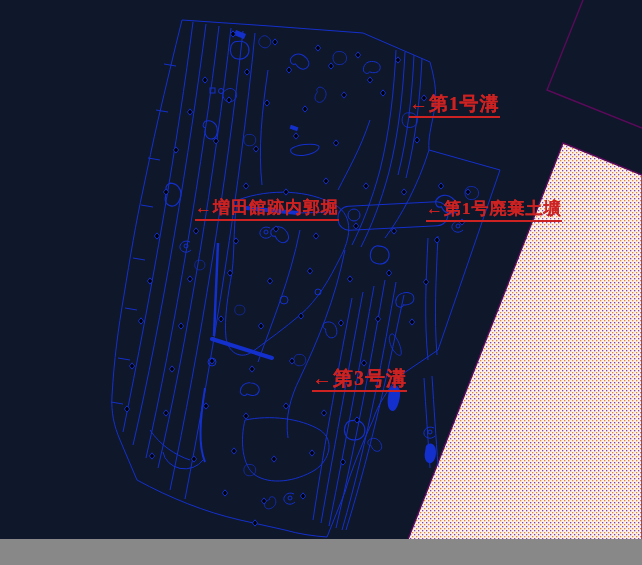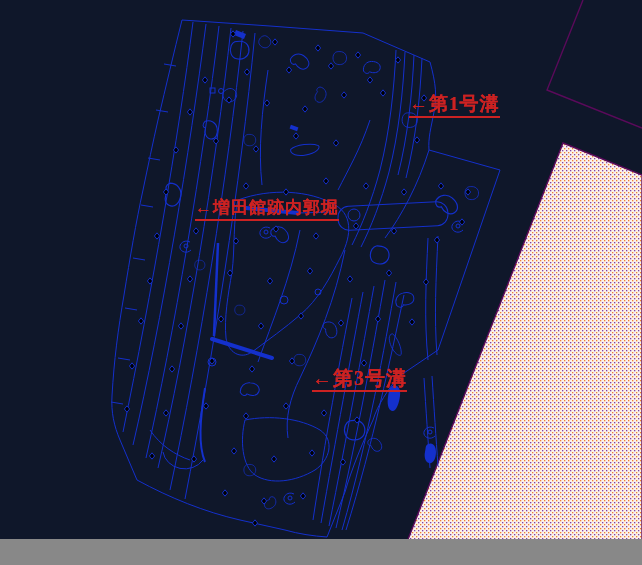--- a/index.html
+++ b/index.html
@@ -255,15 +255,16 @@
   </g>
 
   <g>
     <line x1="0" y1="560.5" x2="642" y2="560.5" stroke="#AAAAAA" stroke-width="1.2" stroke-dasharray="1.5 2.5"></line>
     <rect x="321" y="558" width="4" height="5" fill="#000"></rect>
   </g>
 </svg>
 
 <div class="map-label lbl-1">←第1号溝</div>
 <div class="map-label lbl-2">←増田館跡内郭堀</div>
+<div class="map-label lbl-3">←第1号廃棄土壙</div>
 <div class="map-label lbl-4">←第3号溝</div>
 
 </div>
 
 </body></html>

